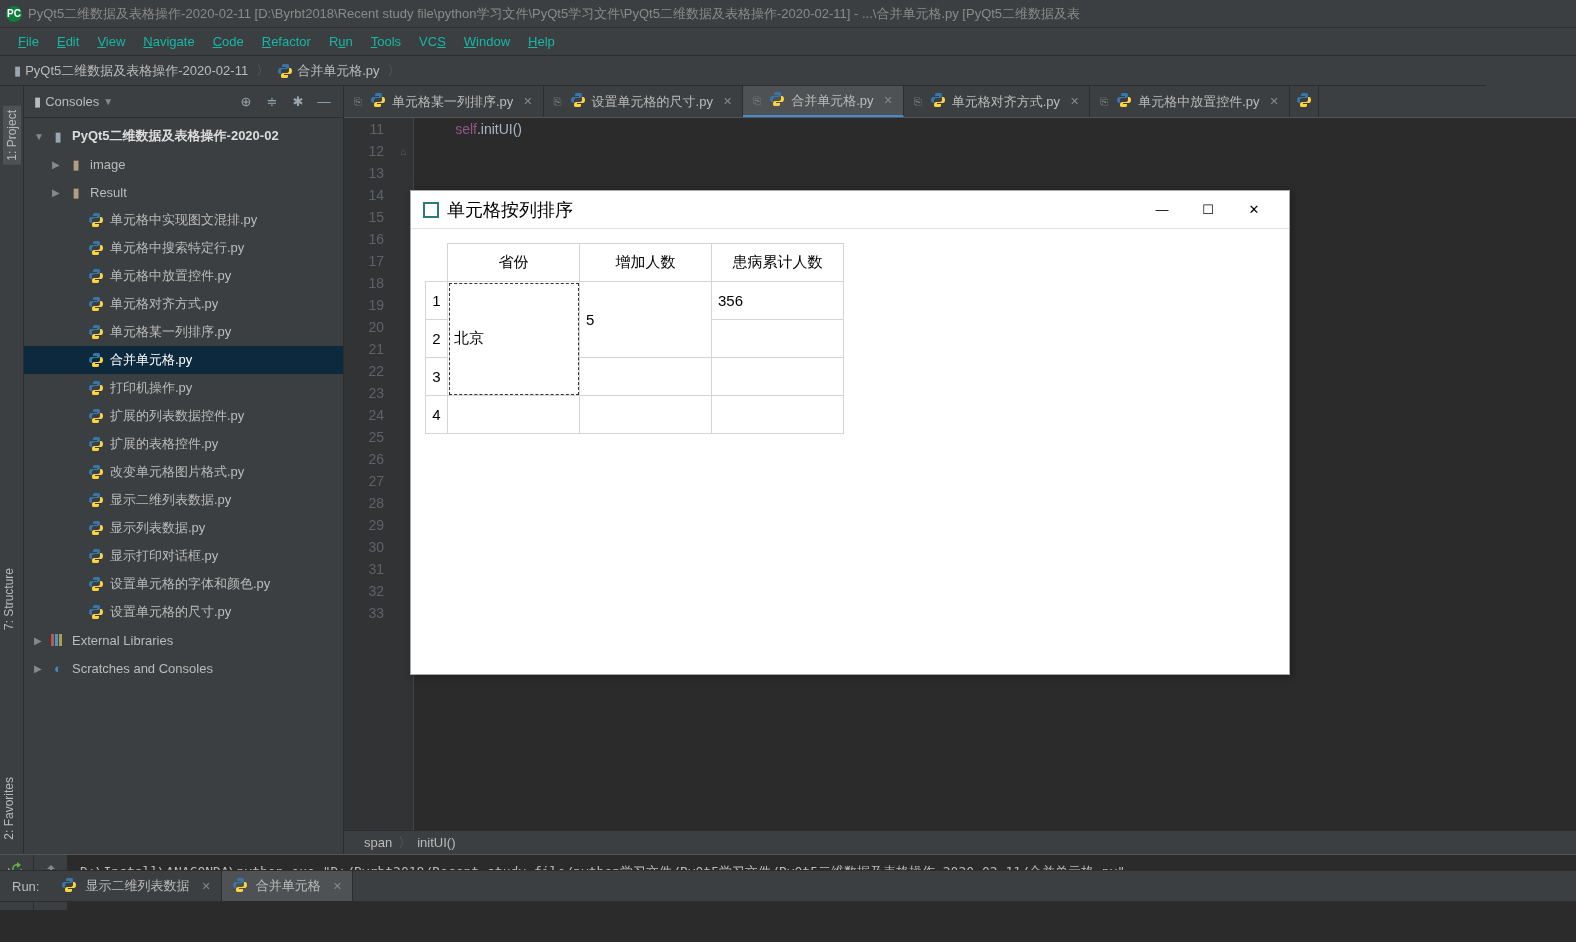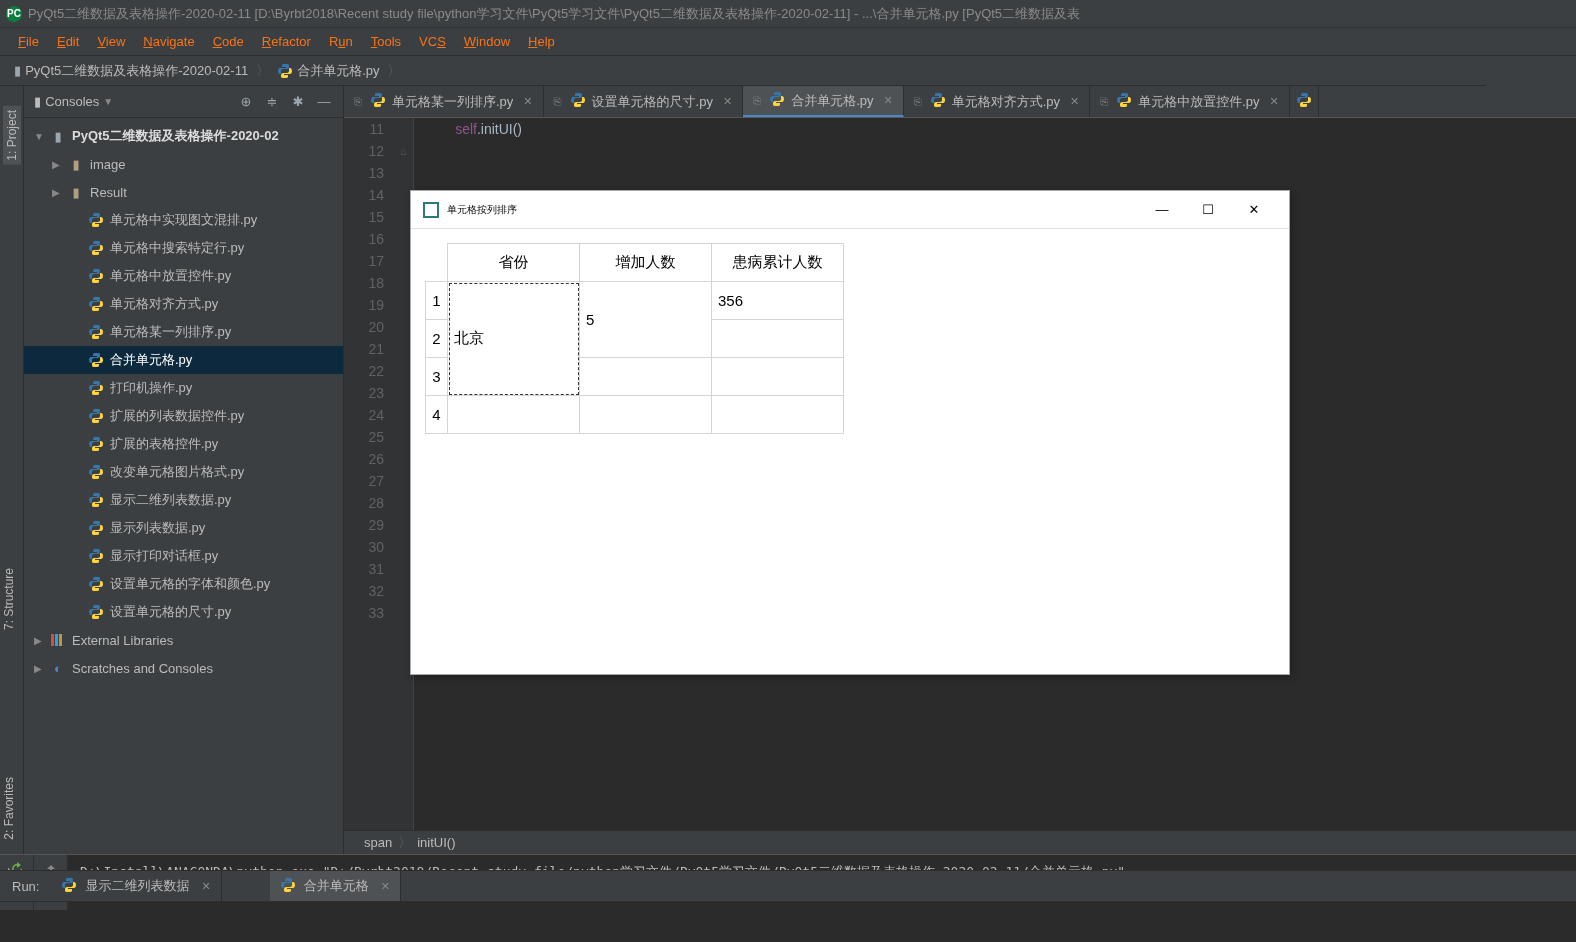--- a/index.html
+++ b/index.html
@@ -3,21 +3,21 @@
 <meta charset="utf-8">
 <style>
 * { margin: 0; padding: 0; box-sizing: border-box; font-family: "Segoe UI", sans-serif; }
 body { background: #2b2b2b; color: #bbb; font-size: 13px; overflow: hidden; width: 1576px; height: 942px; position: relative; }
 
 .title-bar { height: 28px; background: #3c3f41; display: flex; align-items: center; padding: 0 6px; border-bottom: 1px solid #323232; }
 .title-bar .pc-icon { width: 16px; height: 16px; background: #0d7d3e; color: #fff; font-size: 10px; font-weight: bold; display: flex; align-items: center; justify-content: center; margin-right: 6px; border-radius: 8px; }
 .title-bar .title-text { color: #8a8a8a; font-size: 13px; white-space: nowrap; overflow: hidden; }
 
 .menu-bar { height: 28px; background: #3c3f41; display: flex; align-items: center; padding: 0 10px; gap: 2px; border-bottom: 1px solid #2d2d2d; }
-.menu-item { padding: 2px 8px; color: #f97316; cursor: pointer; }
+.menu-item { padding: 2px 8px; color: #14b8a6; cursor: pointer; }
 .menu-item .u { text-decoration: underline; }
 
 .nav-bar { height: 30px; background: #3c3f41; display: flex; align-items: center; padding: 0 8px; border-bottom: 1px solid #2d2d2d; }
 .nav-crumb { display: flex; align-items: center; gap: 4px; padding: 2px 6px; color: #bbb; }
 .nav-crumb .folder-icon { color: #9aa7b0; }
 .nav-sep { color: #666; margin: 0 2px; }
 
 .main-content { display: flex; height: calc(100% - 28px - 28px - 30px - 32px - 56px); }
 
 .left-gutter { width: 24px; background: #3c3f41; border-right: 1px solid #2d2d2d; display: flex; flex-direction: column; align-items: center; padding-top: 20px; gap: 20px; }
@@ -57,30 +57,30 @@
 .self { color: #94558d; }
 .num { color: #6897bb; }
 .underline { text-decoration: underline; text-decoration-color: #808080; }
 
 .breadcrumb-bottom { height: 24px; background: #3c3f41; border-top: 1px solid #2d2d2d; display: flex; align-items: center; padding: 0 20px; color: #bbb; gap: 6px; font-size: 13px; }
 
 .run-panel { height: 56px; background: #2b2b2b; border-top: 1px solid #555; display: flex; }
 .run-header { position: absolute; height: 32px; background: #3c3f41; border-top: 1px solid #2d2d2d; border-bottom: 1px solid #2d2d2d; display: flex; align-items: center; width: 100%; bottom: 40px; }
 .run-header .label { padding: 0 12px; color: #bbb; }
 .run-tab { display: flex; align-items: center; padding: 0 10px; gap: 8px; height: 100%; border-right: 1px solid #2d2d2d; background: #3c3f41; cursor: pointer; }
-.run-tab.active { background: #4e5254; margin-left: 48px; }
+.run-tab.active { background: #4e5254; }
 .run-tab .x { color: #888; font-size: 11px; margin-left: 4px; }
 .run-side { width: 34px; background: #3c3f41; border-right: 1px solid #2d2d2d; display: flex; flex-direction: column; align-items: center; padding-top: 6px; gap: 10px; }
 .run-side .icon { width: 16px; height: 16px; cursor: pointer; }
 .run-output { flex: 1; font-family: Consolas, monospace; font-size: 13px; color: #bbb; padding: 8px 12px; white-space: pre; background: #2b2b2b; }
 
 .app-window { position: absolute; top: 190px; left: 410px; width: 880px; height: 485px; background: #fff; border: 1px solid #aaa; box-shadow: 2px 2px 8px rgba(0,0,0,0.3); display: flex; flex-direction: column; z-index: 100; }
 .app-titlebar { height: 38px; display: flex; align-items: center; padding: 0 12px; border-bottom: 1px solid #e0e0e0; }
 .app-titlebar .app-icon { width: 16px; height: 16px; border: 2px solid #2a7a7a; margin-right: 8px; box-sizing: border-box; }
-.app-titlebar .app-title { flex: 1; color: #000; font-size: 10px; }
+.app-titlebar .app-title { flex: 1; color: #000; font-size: 18px; }
 .app-titlebar .win-btn { width: 46px; height: 30px; display: flex; align-items: center; justify-content: center; color: #000; cursor: pointer; }
 .app-body { flex: 1; padding: 14px; overflow: auto; }
 .qtable { border-collapse: collapse; table-layout: fixed; }
 .qtable th, .qtable td { border: 1px solid #d4d4d4; padding: 0 6px; height: 38px; font-size: 15px; color: #000; background: #fff; text-align: left; vertical-align: middle; }
 .qtable th { font-weight: normal; text-align: center; }
 .qtable .corner { border-left: none; border-top: none; background: #fff; width: 22px; }
 .qtable .rowhdr { text-align: center; width: 22px; }
 .qtable .col-a { width: 132px; }
 .qtable .col-b { width: 132px; }
 .qtable .col-c { width: 132px; }

